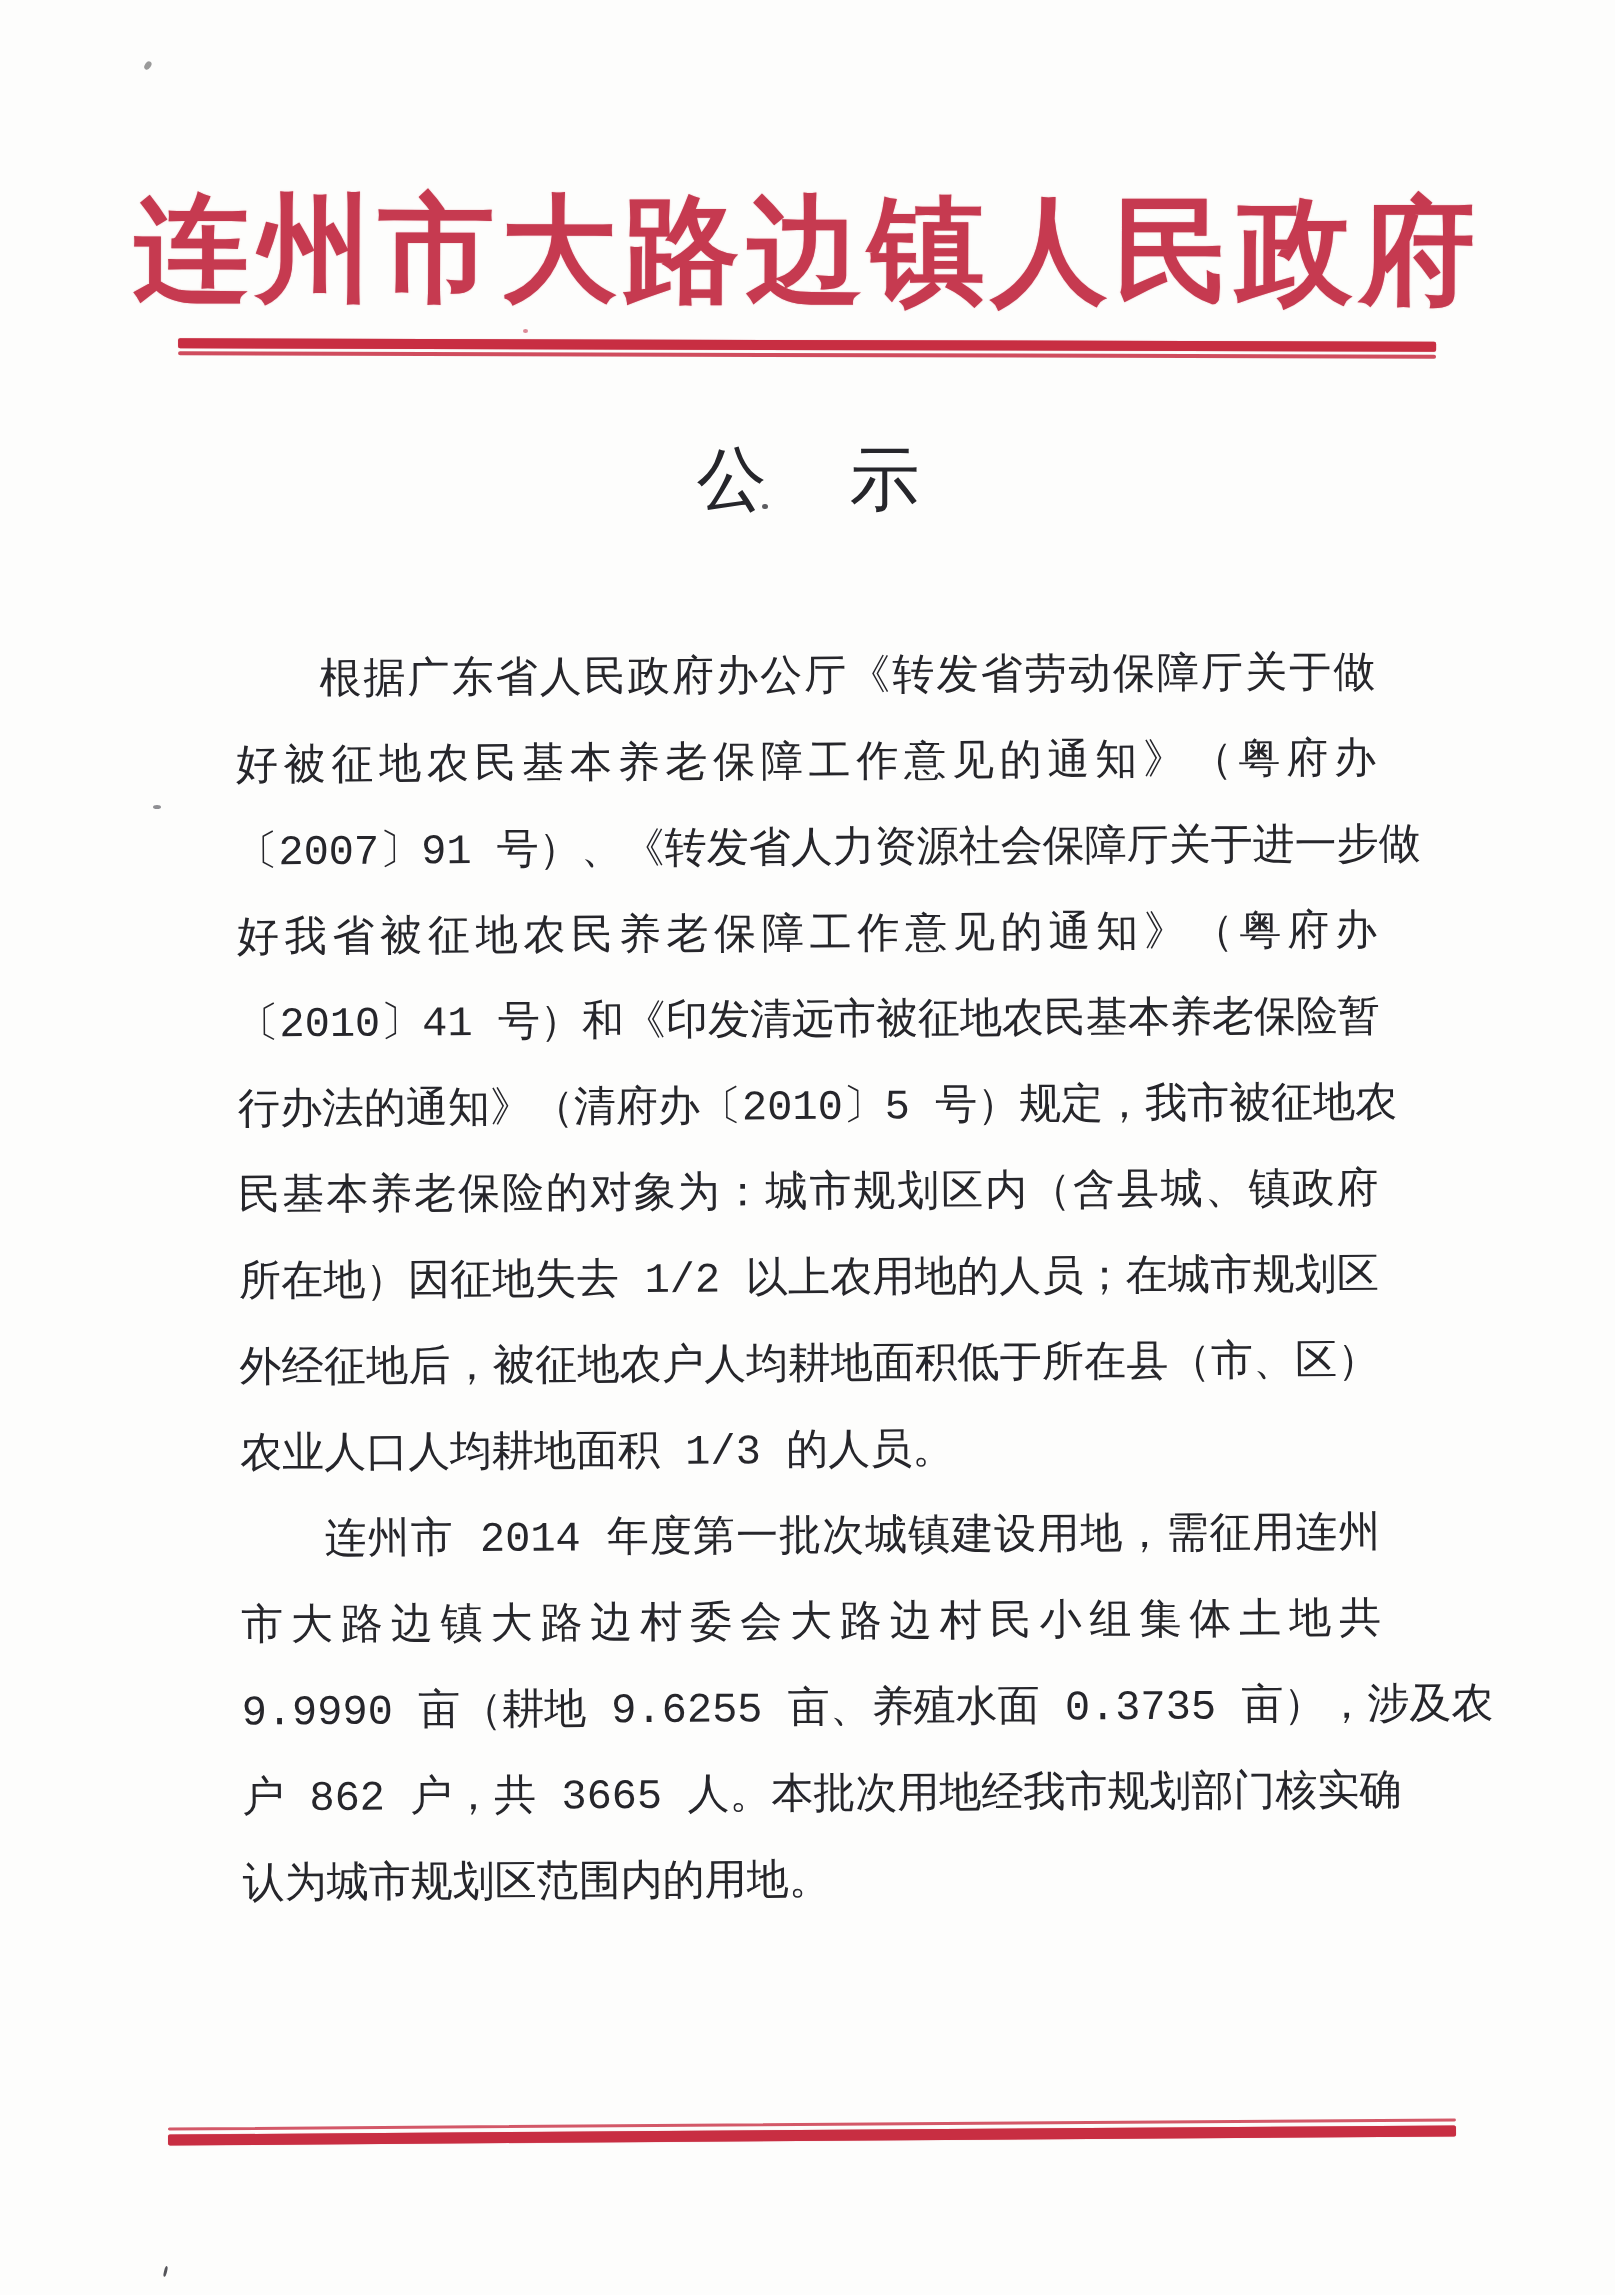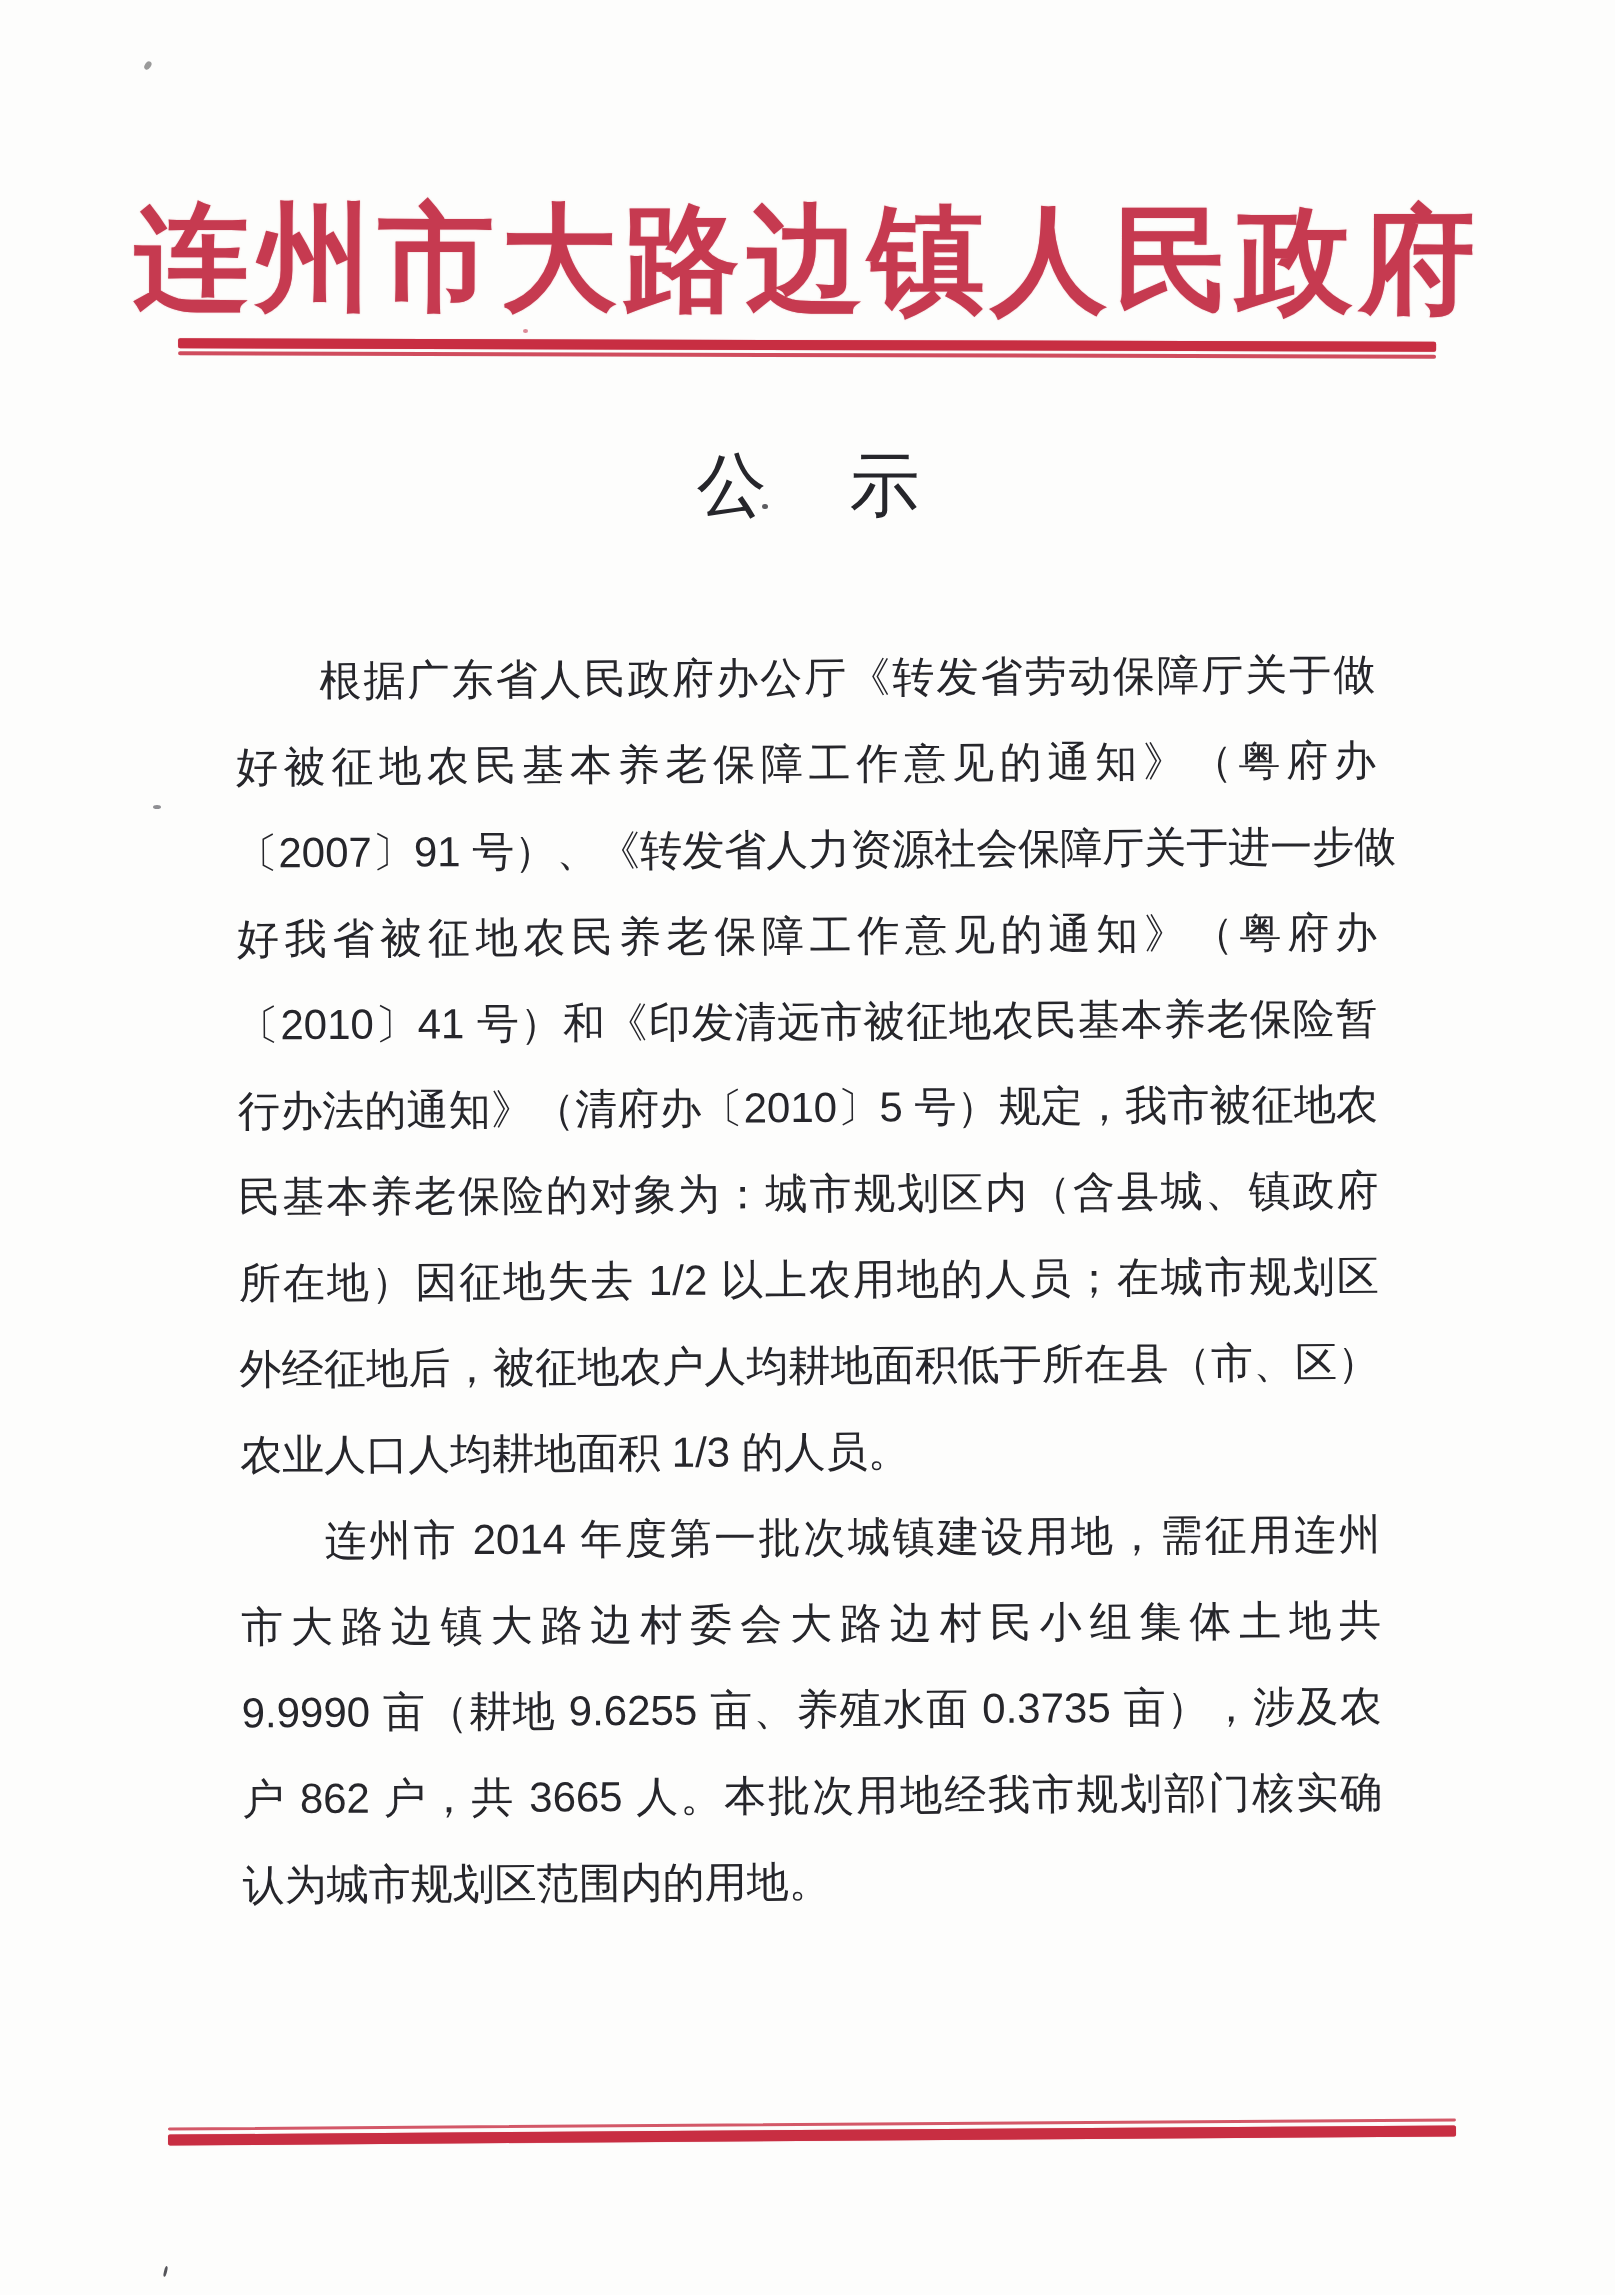--- a/index.html
+++ b/index.html
@@ -1,21 +1,21 @@
 <!DOCTYPE html>
 <html style="--stamp-red: #c63a50; --rule-red: #c82e42; --ink: #26262b;font-size:10.6px"><head>
 <meta charset="utf-8">
 <style>
   html,body{margin:0;padding:0;background:#e8e8e8;}
   .page{
     position:relative;
     width:1616px;height:2295px;
     background:#fdfdfc;
     overflow:hidden;
-    font-family:Liberation Sans, sans-serif;
+    font-family:Liberation Mono, monospace;
   }
   
   .letterhead{
     position:absolute;left:0;top:0;width:100%;
     transform:rotate(0.15deg);
     transform-origin:50% 50%;
   }
   .gov-title{
     position:absolute;top:190px;left:0;width:100%;
     height:139px;line-height:139px;

